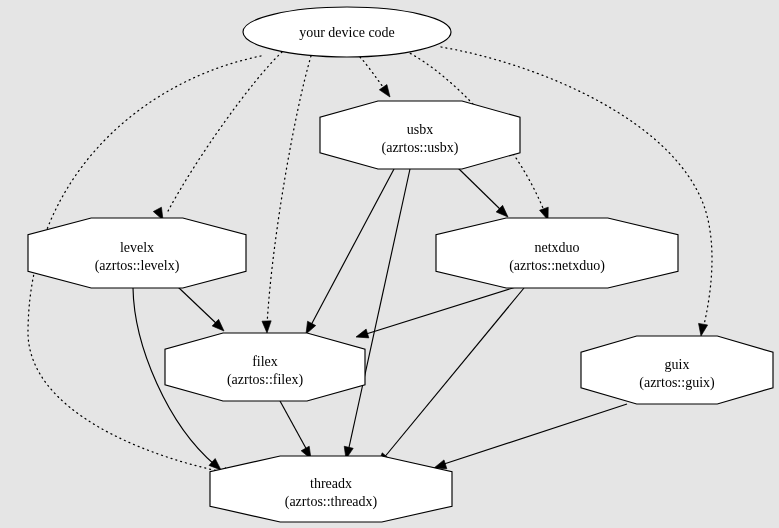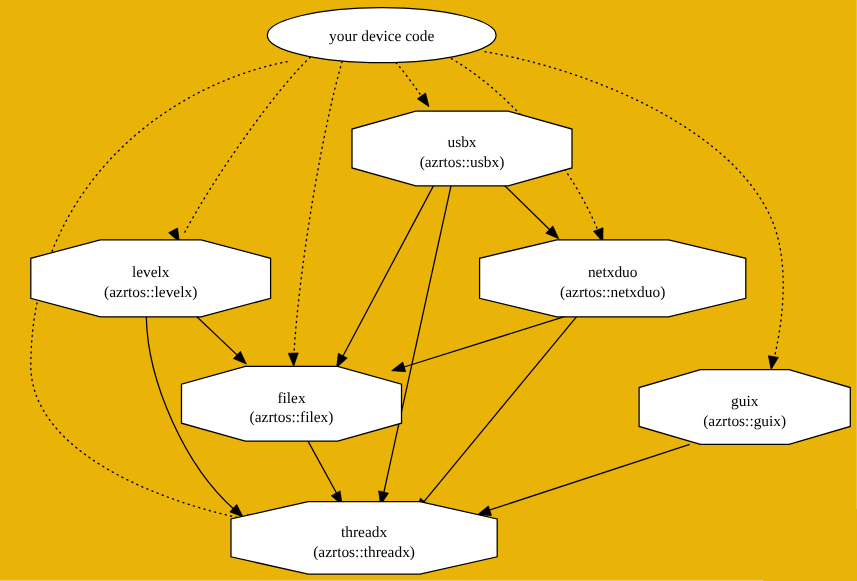--- a/index.html
+++ b/index.html
@@ -10,21 +10,21 @@
   body {
     width: 779px;
     height: 528px;
     overflow: hidden;
     font-family: "Liberation Serif", "DejaVu Serif", serif;
   }
   #graph-root {
     position: relative;
     width: 779px;
     height: 528px;
-    background: #eab308;
+    background: #e5e5e5;
   }
   svg.graph-canvas {
     display: block;
     width: 779px;
     height: 528px;
   }
   .node-shape {
     fill: #ffffff;
     stroke: #000000;
     stroke-width: 1.15;

